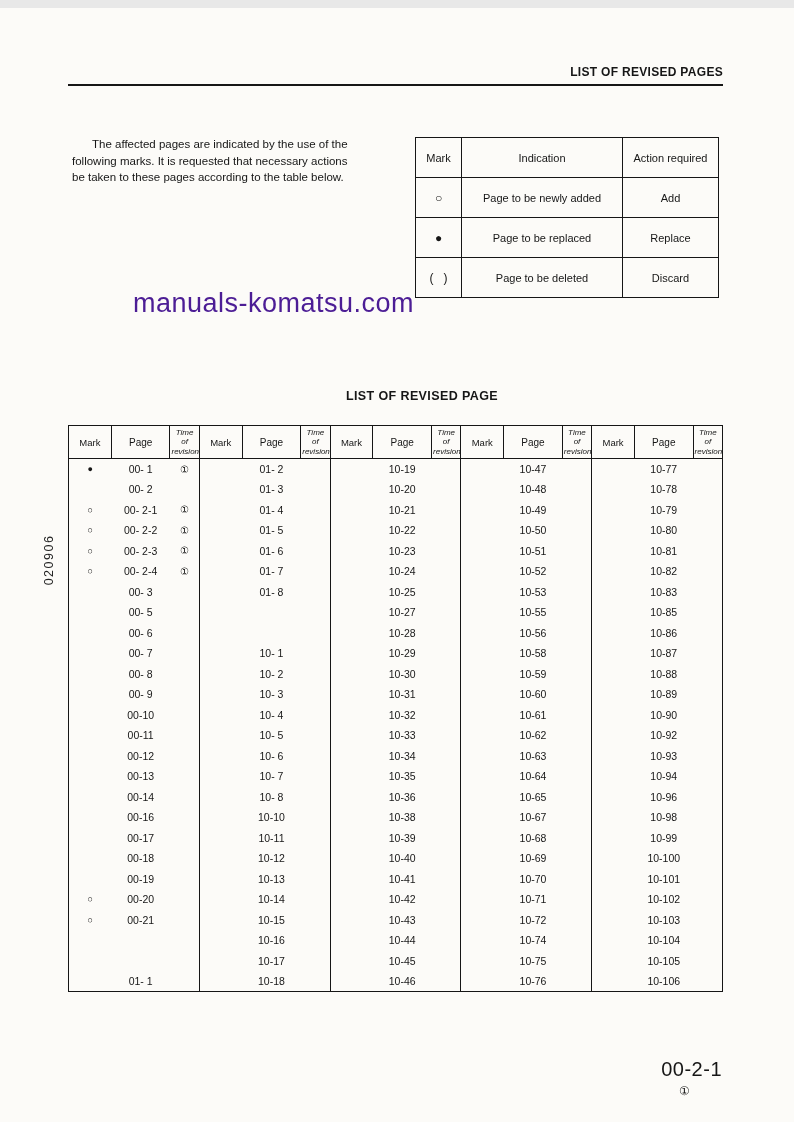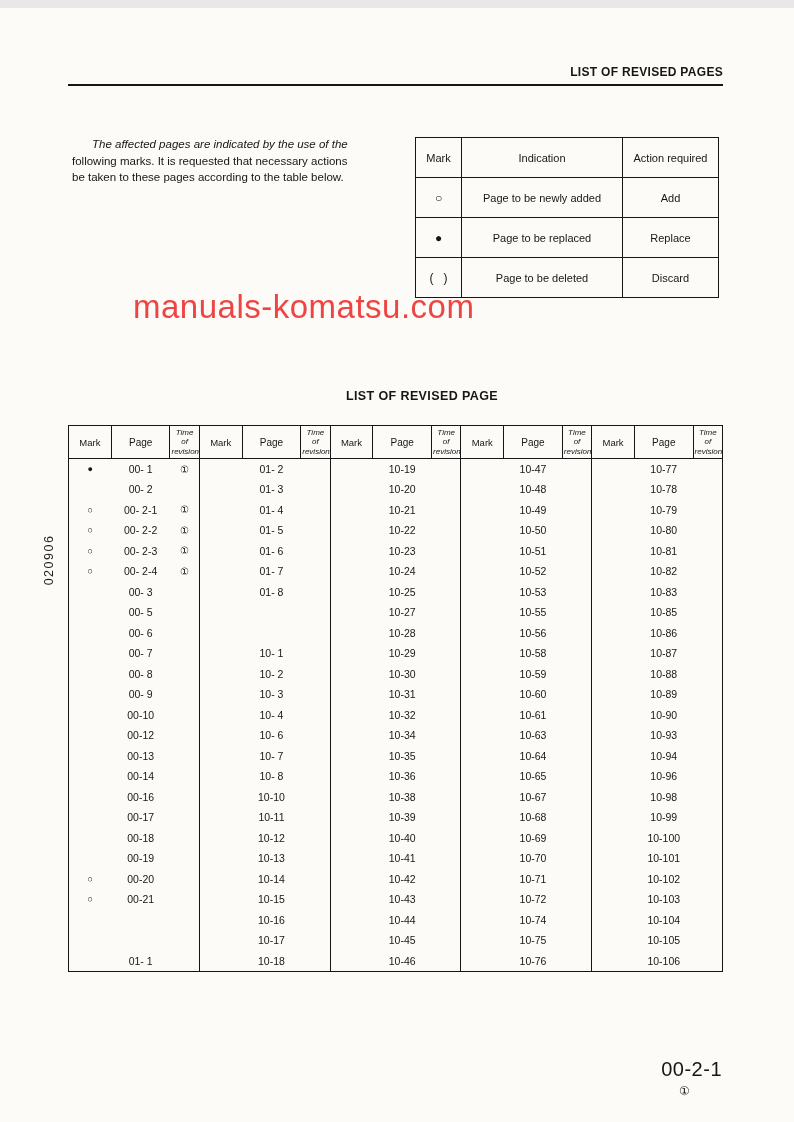--- a/index.html
+++ b/index.html
@@ -10,23 +10,23 @@
     background:#fcfbf8; margin:8px auto; overflow:hidden;
   }
   .doc-header {
     position:absolute; top:57px; right:71px;
     font-size:12px; font-weight:bold; letter-spacing:.3px;
   }
   .rule-top {
     position:absolute; left:68px; top:76px; width:655px; height:2px; background:#161616;
   }
   .intro { position:absolute; left:72px; top:128px; width:320px; font-size:11.5px; line-height:16.5px; }
-  .intro .line-first { text-indent:20px;font-style:italic; }
+  .intro .line-first { text-indent:20px; }
   .watermark {
-    position:absolute; left:133px; top:280px; font-size:33px; color:#ef4444; letter-spacing:.5px;
+    position:absolute; left:133px; top:280px; font-size:27px; color:#4c1d95; letter-spacing:.5px;
   }
   
   .marks-table {
     position:absolute; left:415px; top:129px; border-collapse:collapse; table-layout:fixed;
     font-size:11px;
   }
   .marks-table th, .marks-table td {
     border:1.5px solid #161616; height:40px; text-align:center; vertical-align:middle;
   }
   .marks-table th { font-weight:normal; font-size:11px; }
@@ -348,20 +348,37 @@
           <td class="c-time"></td>
           <td class="c-mark"></td>
           <td class="c-page">10-61</td>
           <td class="c-time"></td>
           <td class="c-mark"></td>
           <td class="c-page">10-90</td>
           <td class="c-time"></td>
         </tr>
         <tr>
           <td class="c-mark"></td>
+          <td class="c-page">00-11</td>
+          <td class="c-time"></td>
+          <td class="c-mark"></td>
+          <td class="c-page">10- 5</td>
+          <td class="c-time"></td>
+          <td class="c-mark"></td>
+          <td class="c-page">10-33</td>
+          <td class="c-time"></td>
+          <td class="c-mark"></td>
+          <td class="c-page">10-62</td>
+          <td class="c-time"></td>
+          <td class="c-mark"></td>
+          <td class="c-page">10-92</td>
+          <td class="c-time"></td>
+        </tr>
+        <tr>
+          <td class="c-mark"></td>
           <td class="c-page">00-12</td>
           <td class="c-time"></td>
           <td class="c-mark"></td>
           <td class="c-page">10- 6</td>
           <td class="c-time"></td>
           <td class="c-mark"></td>
           <td class="c-page">10-34</td>
           <td class="c-time"></td>
           <td class="c-mark"></td>
           <td class="c-page">10-63</td>

